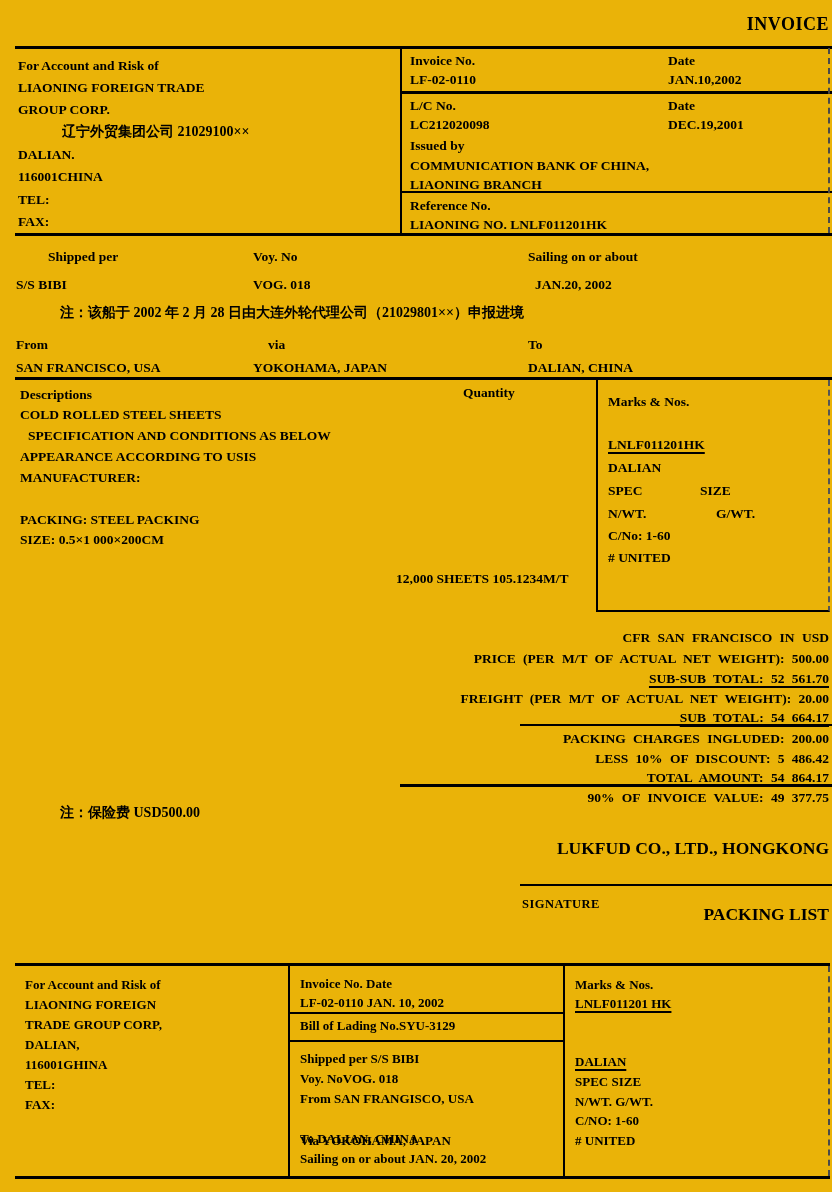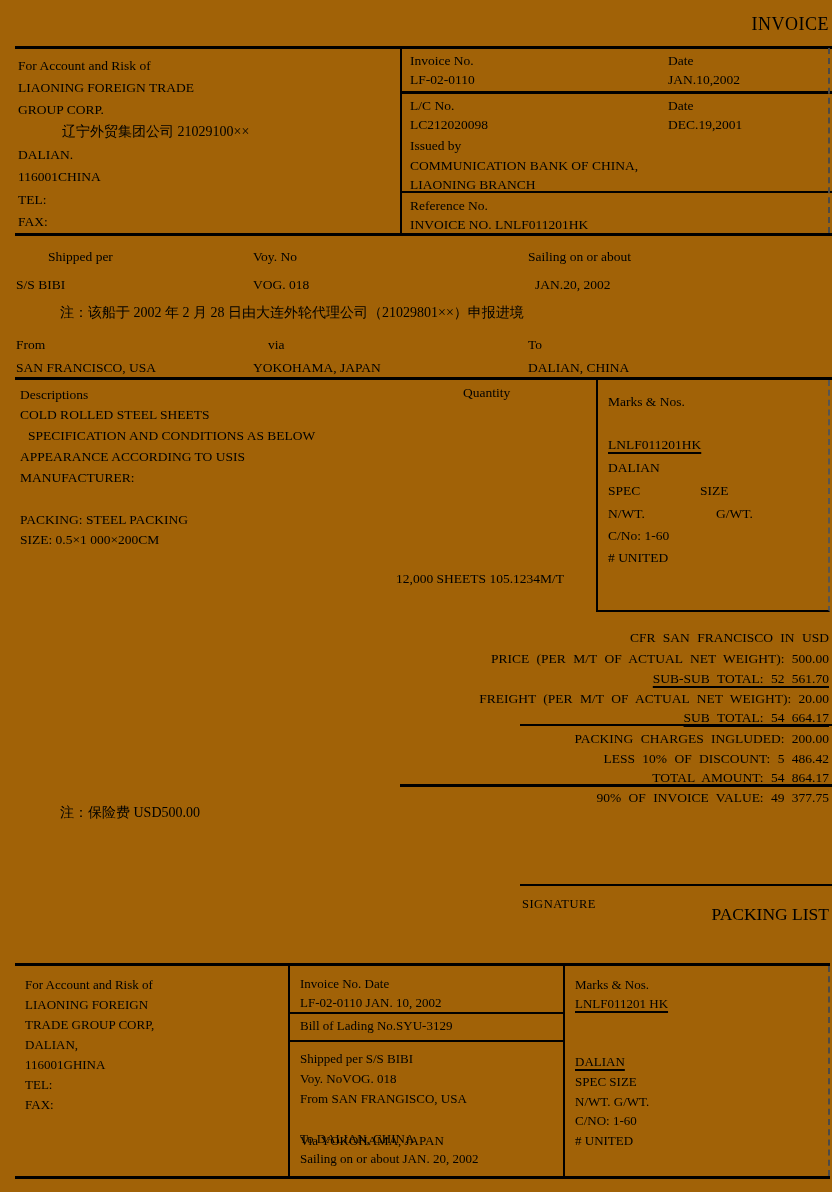--- a/index.html
+++ b/index.html
@@ -1,19 +1,19 @@
 <!DOCTYPE html>
 <html><head>
 <meta charset="utf-8">
 <style>
   html,body{margin:0;padding:0;background:#e8e8e8;}
   .page{
-    position:relative;width:832px;height:1192px;background:#a16207;
+    position:relative;width:832px;height:1192px;background:#eab308;
     font-family:"Liberation Serif","DejaVu Serif",serif;
-    color:#000;font-weight:400;overflow:hidden;
+    color:#000;font-weight:700;overflow:hidden;
   }
   .t{position:absolute;white-space:nowrap;font-size:13.5px;line-height:1.15;}
   .sm{font-size:13px;}
   .zh{font-size:14px;margin-left:44px;}
   .title{font-size:18px;letter-spacing:.5px;}
   .big{font-size:17.5px;}
   .sig{font-size:12.5px;letter-spacing:.5px;}
   .right{right:3px;text-align:right;}
   .ws{word-spacing:4px;}
   .u{text-decoration:underline;text-underline-offset:3px;text-decoration-thickness:1.5px;}
@@ -51,21 +51,21 @@
 
   <div class="t" style="left:410px;top:98px;">L/C No.</div>
   <div class="t" style="left:668px;top:98px;">Date</div>
   <div class="t" style="left:410px;top:117px;">LC212020098</div>
   <div class="t" style="left:668px;top:117px;">DEC.19,2001</div>
   <div class="t" style="left:410px;top:138px;">Issued by</div>
   <div class="t" style="left:410px;top:158px;">COMMUNICATION BANK OF CHINA,</div>
   <div class="t" style="left:410px;top:177px;">LIAONING BRANCH</div>
 
   <div class="t" style="left:410px;top:198px;">Reference No.</div>
-  <div class="t" style="left:410px;top:217px;">INVOICE NO. LNLF011201HK</div>
+  <div class="t" style="left:410px;top:217px;">LIAONING NO. LNLF011201HK</div>
 
   <div class="t" style="left:16px;top:249px;margin-left:32px;">Shipped per</div>
   <div class="t" style="left:253px;top:249px;">Voy. No</div>
   <div class="t" style="left:528px;top:249px;">Sailing on or about</div>
   <div class="t" style="left:16px;top:277px;">S/S BIBI</div>
   <div class="t" style="left:253px;top:277px;">VOG. 018</div>
   <div class="t" style="left:535px;top:277px;">JAN.20, 2002</div>
 
   <div class="t zh" style="left:16px;top:305px;">注：该船于 2002 年 2 月 28 日由大连外轮代理公司（21029801××）申报进境</div>
 
@@ -108,20 +108,21 @@
   <div class="t right ws u" style="top:710px;">SUB TOTAL: 54 664.17</div>
   <div class="hl" style="left:520px;top:724px;width:312px;height:2px;"></div>
   <div class="t right ws" style="top:731px;">PACKING CHARGES INGLUDED: 200.00</div>
   <div class="t right ws" style="top:751px;">LESS 10% OF DISCOUNT: 5 486.42</div>
   <div class="t right ws u" style="top:770px;">TOTAL AMOUNT: 54 864.17</div>
   <div class="hl" style="left:400px;top:784px;width:432px;height:2.5px;"></div>
   <div class="t right ws" style="top:790px;">90% OF INVOICE VALUE: 49 377.75</div>
 
   <div class="t zh" style="left:16px;top:805px;">注：保险费 USD500.00</div>
 
+  <div class="t big right" style="top:838px;">LUKFUD CO., LTD., HONGKONG</div>
   <div class="hl" style="left:520px;top:884px;width:312px;height:2px;"></div>
   <div class="t sig" style="left:522px;top:897px;">SIGNATURE</div>
 
   <div class="t big right" style="top:904px;">PACKING LIST</div>
 
   <div class="hl" style="left:15px;top:963px;width:815px;height:3px;"></div>
   <div class="hl" style="left:15px;top:1176px;width:815px;height:3px;"></div>
   <div class="vl" style="left:288px;top:963px;width:2px;height:216px;"></div>
   <div class="vl" style="left:563px;top:963px;width:2px;height:216px;"></div>
   <div class="hl" style="left:288px;top:1012px;width:277px;height:2px;"></div>

